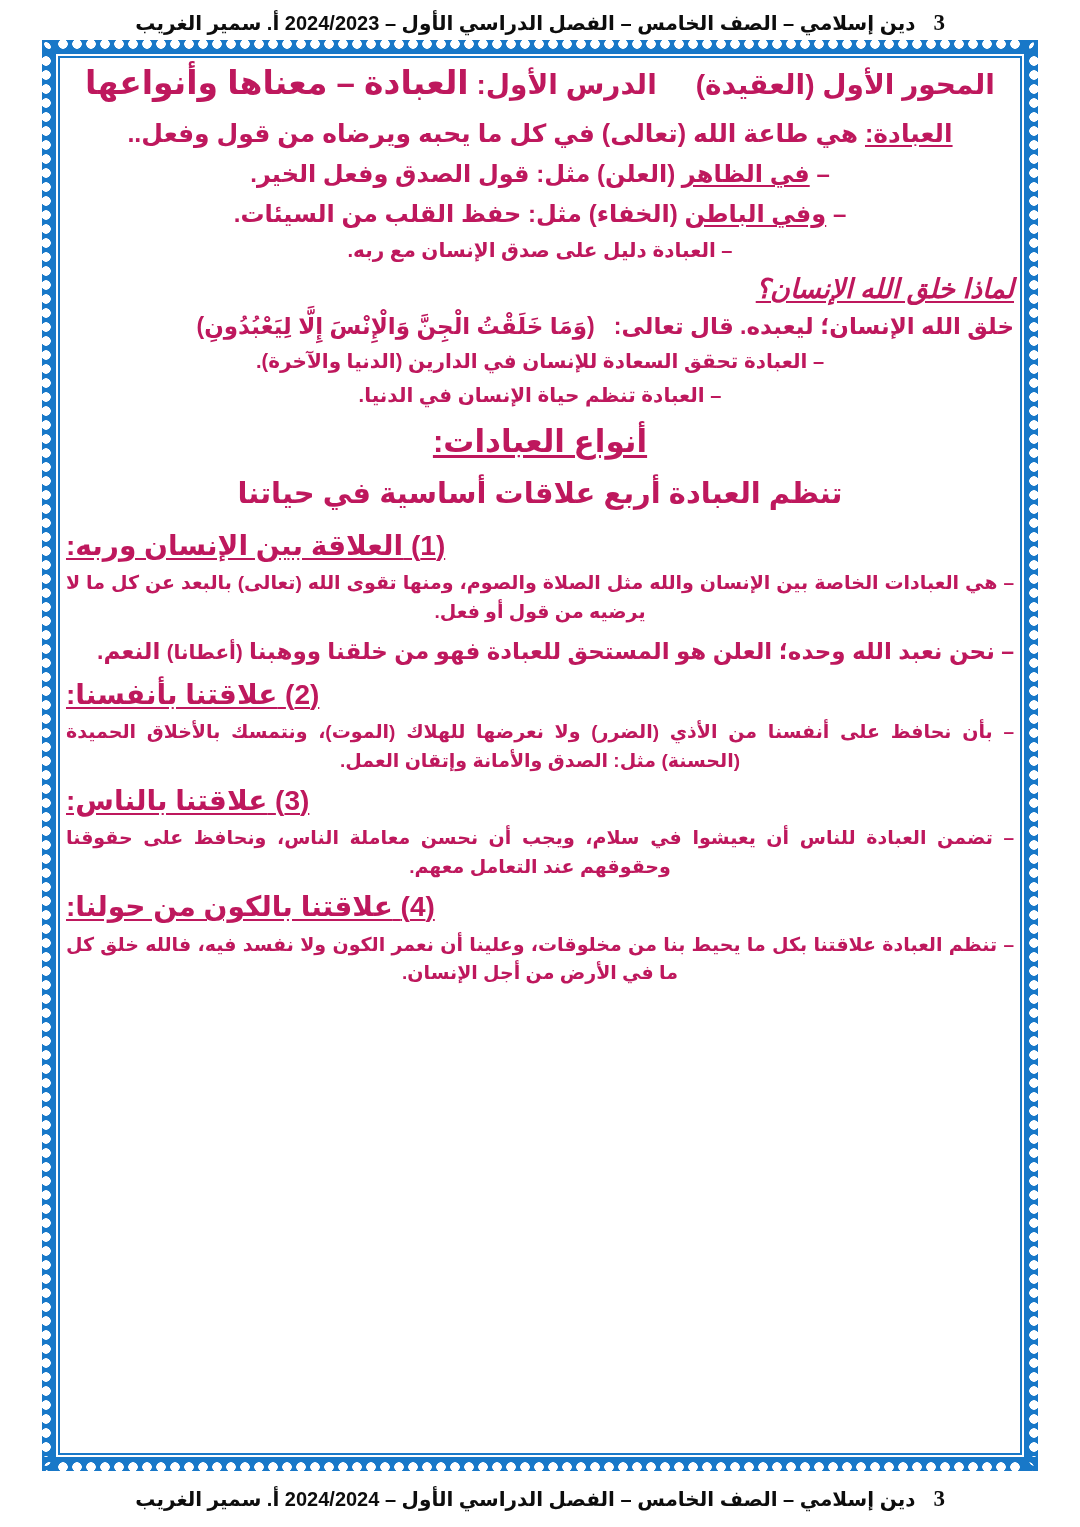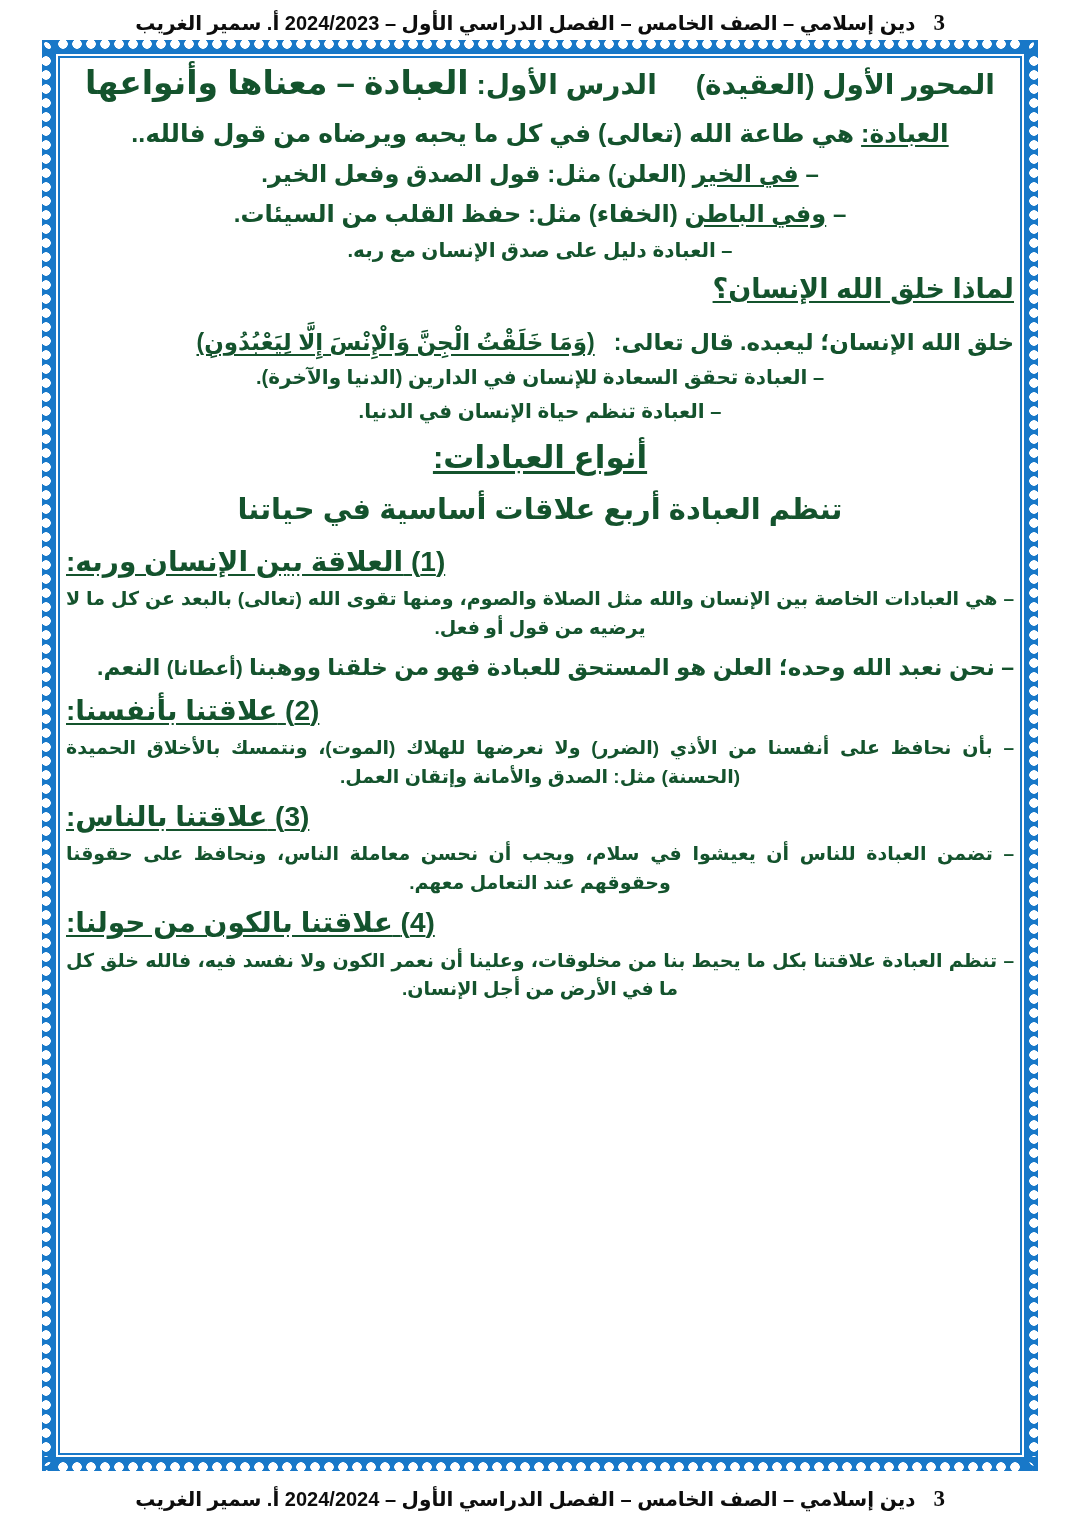--- a/index.html
+++ b/index.html
@@ -121,21 +121,21 @@
     top: 62px;
     right: 66px;
     left: 66px;
     bottom: 78px;
     direction: rtl;
     color: #000000;
   }
 
   .line {
     font-weight: bold;
-    color: #14532d;
+    color: #be185d;
     line-height: 1.26;
     margin: 0;
   }
 
   .title {
     font-size: 28px;
     font-weight: bold;
     text-align: center;
     line-height: 1.3;
     white-space: nowrap;
@@ -161,30 +161,30 @@
 
   .center-line {
     font-size: 20px;
     text-align: center;
     margin-bottom: 9px;
   }
 
   .heading-q {
     font-size: 27px;
     text-align: right;
-    margin-bottom: 22px;
+    margin-bottom: 6px;
+    font-style: italic;
   }
 
   .verse-line {
     font-size: 23px;
     text-align: right;
     margin-bottom: 8px;
   }
   .verse {
-    text-decoration: underline;
     text-underline-offset: 4px;
     font-size: 23px;
   }
 
   .section-title {
     font-size: 31px;
     text-align: center;
     margin-top: 14px;
     margin-bottom: 14px;
   }
@@ -245,26 +245,26 @@
 
     <div class="line title">
       <span>المحور الأول (العقيدة)</span>
       &nbsp;&nbsp;&nbsp;
       <span>الدرس الأول:</span>
       <span class="big">العبادة – معناها وأنواعها</span>
     </div>
 
     <div class="line def">
       <span class="u">العبادة:</span>
-      <span>هي طاعة الله (تعالى) في كل ما يحبه ويرضاه من قول فالله..</span>
+      <span>هي طاعة الله (تعالى) في كل ما يحبه ويرضاه من قول وفعل..</span>
     </div>
 
     <div class="line bullet-row">
       <span class="dash">–</span>
-      <span class="u">في الخير</span>
+      <span class="u">في الظاهر</span>
       <span>(العلن) مثل: قول الصدق وفعل الخير.</span>
     </div>
     <div class="line bullet-row">
       <span class="dash">–</span>
       <span class="u">وفي الباطن</span>
       <span>(الخفاء) مثل: حفظ القلب من السيئات.</span>
     </div>
 
     <div class="line center-line">
       <span class="dash">–</span>

